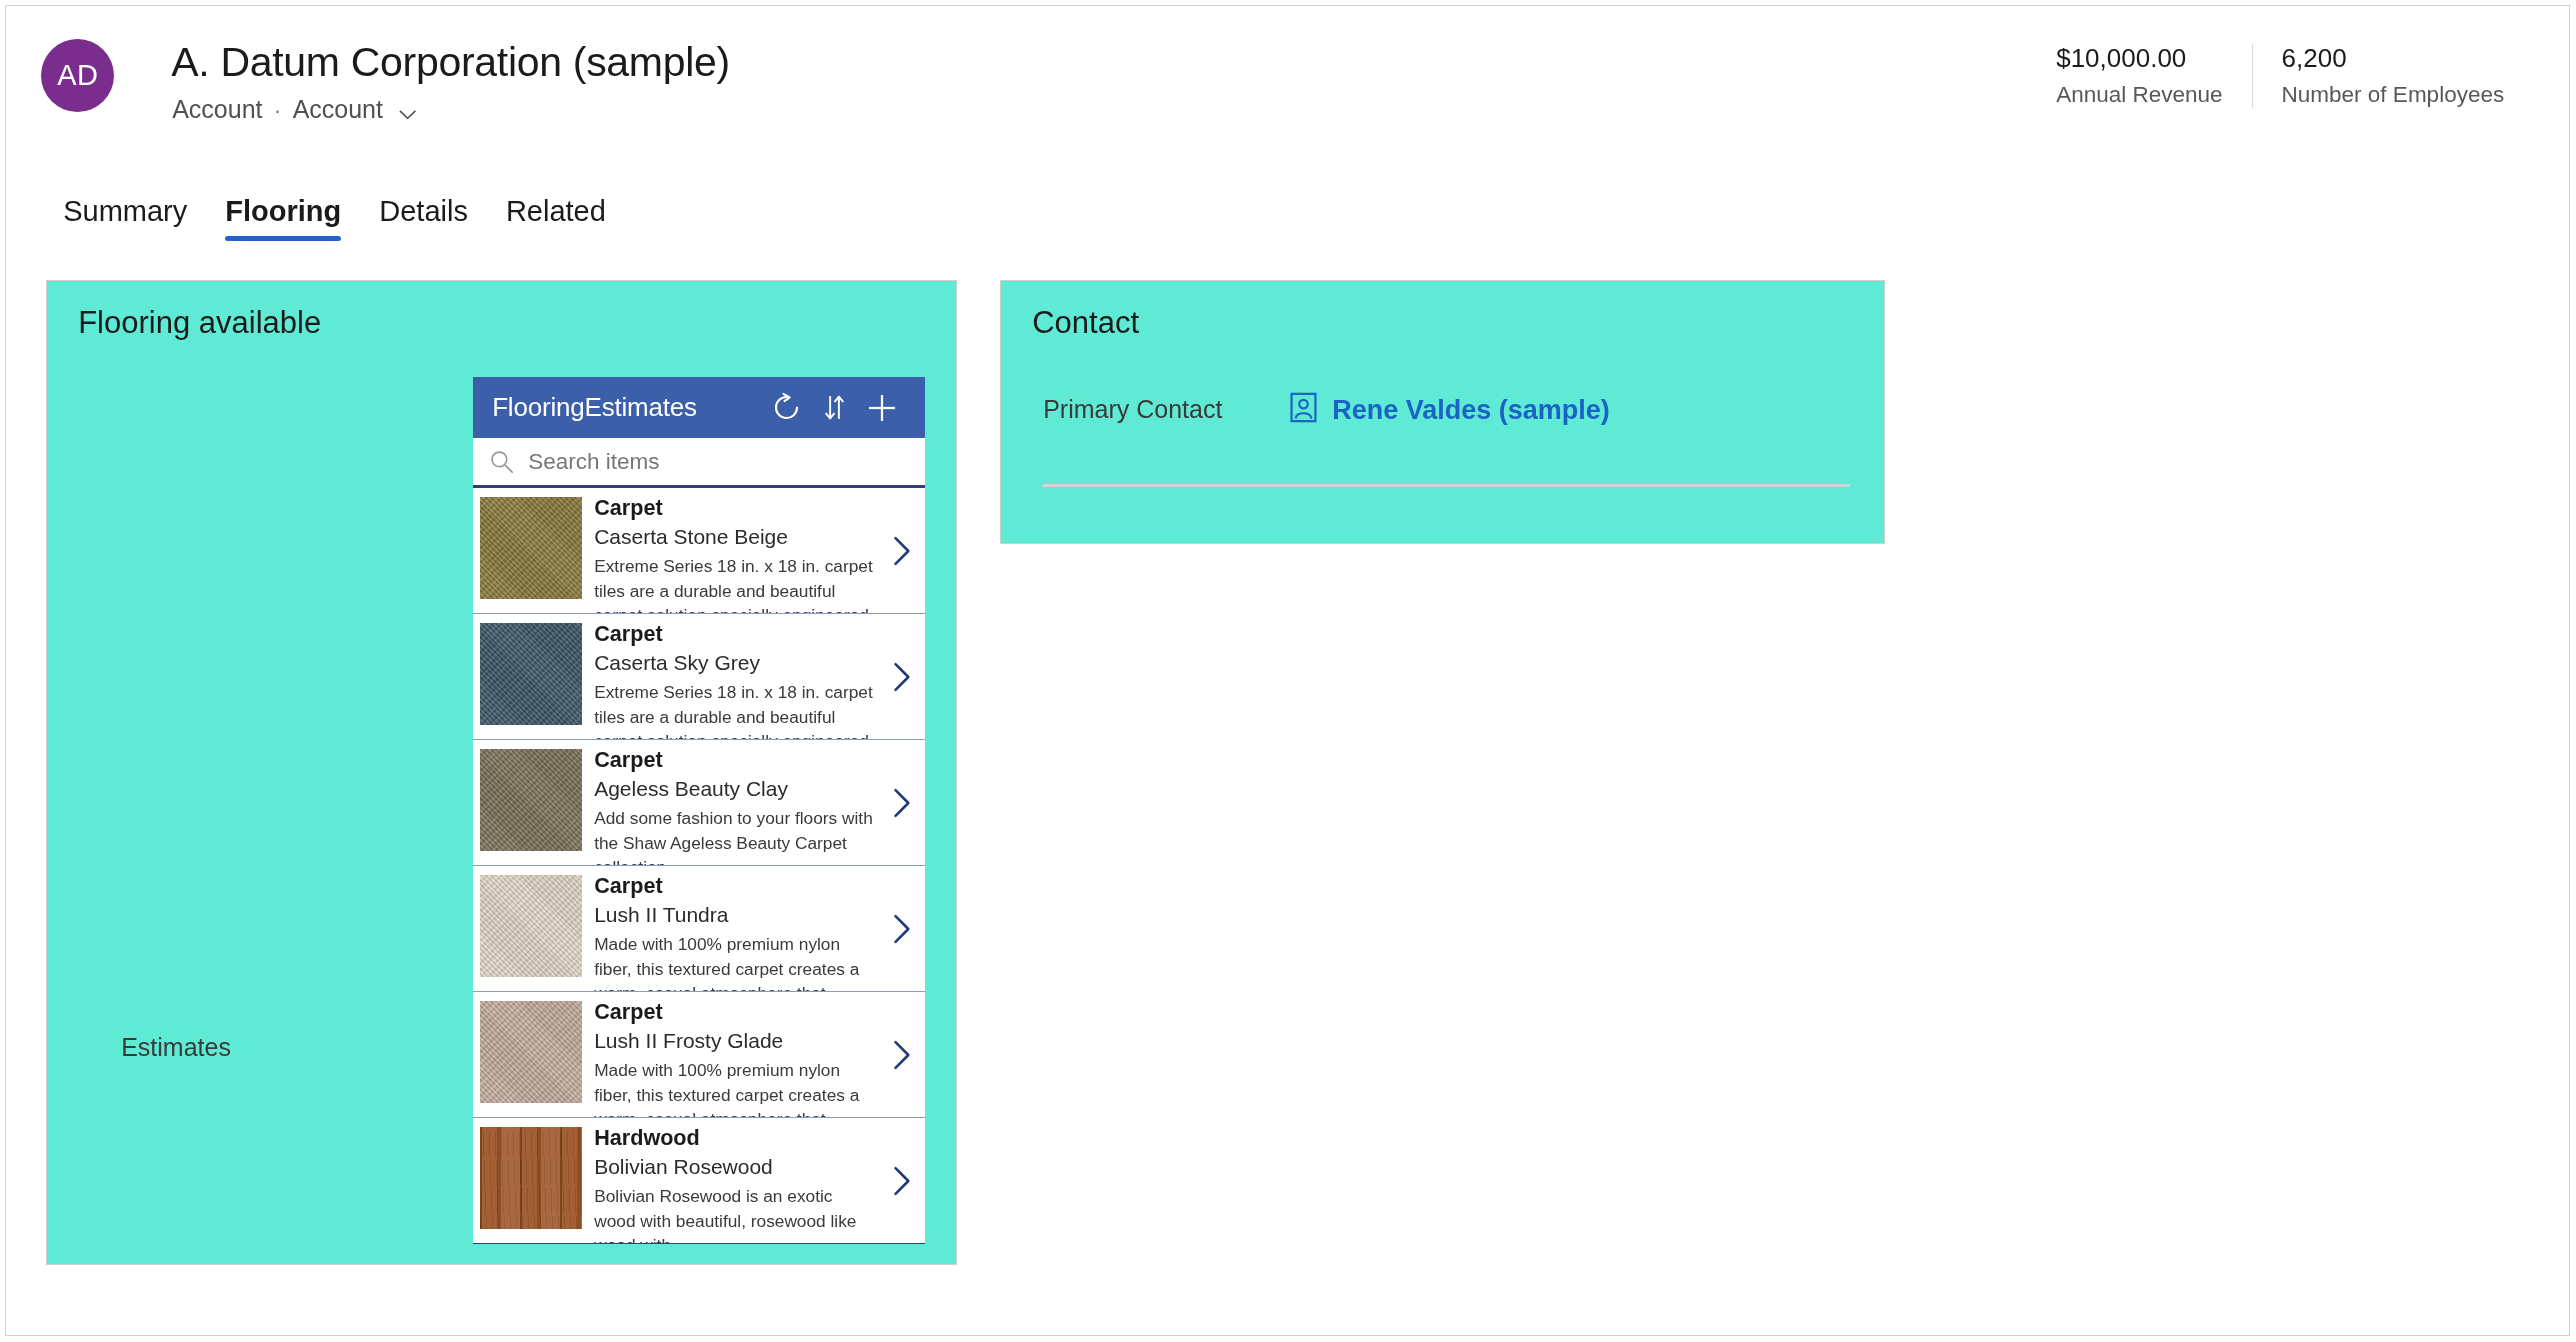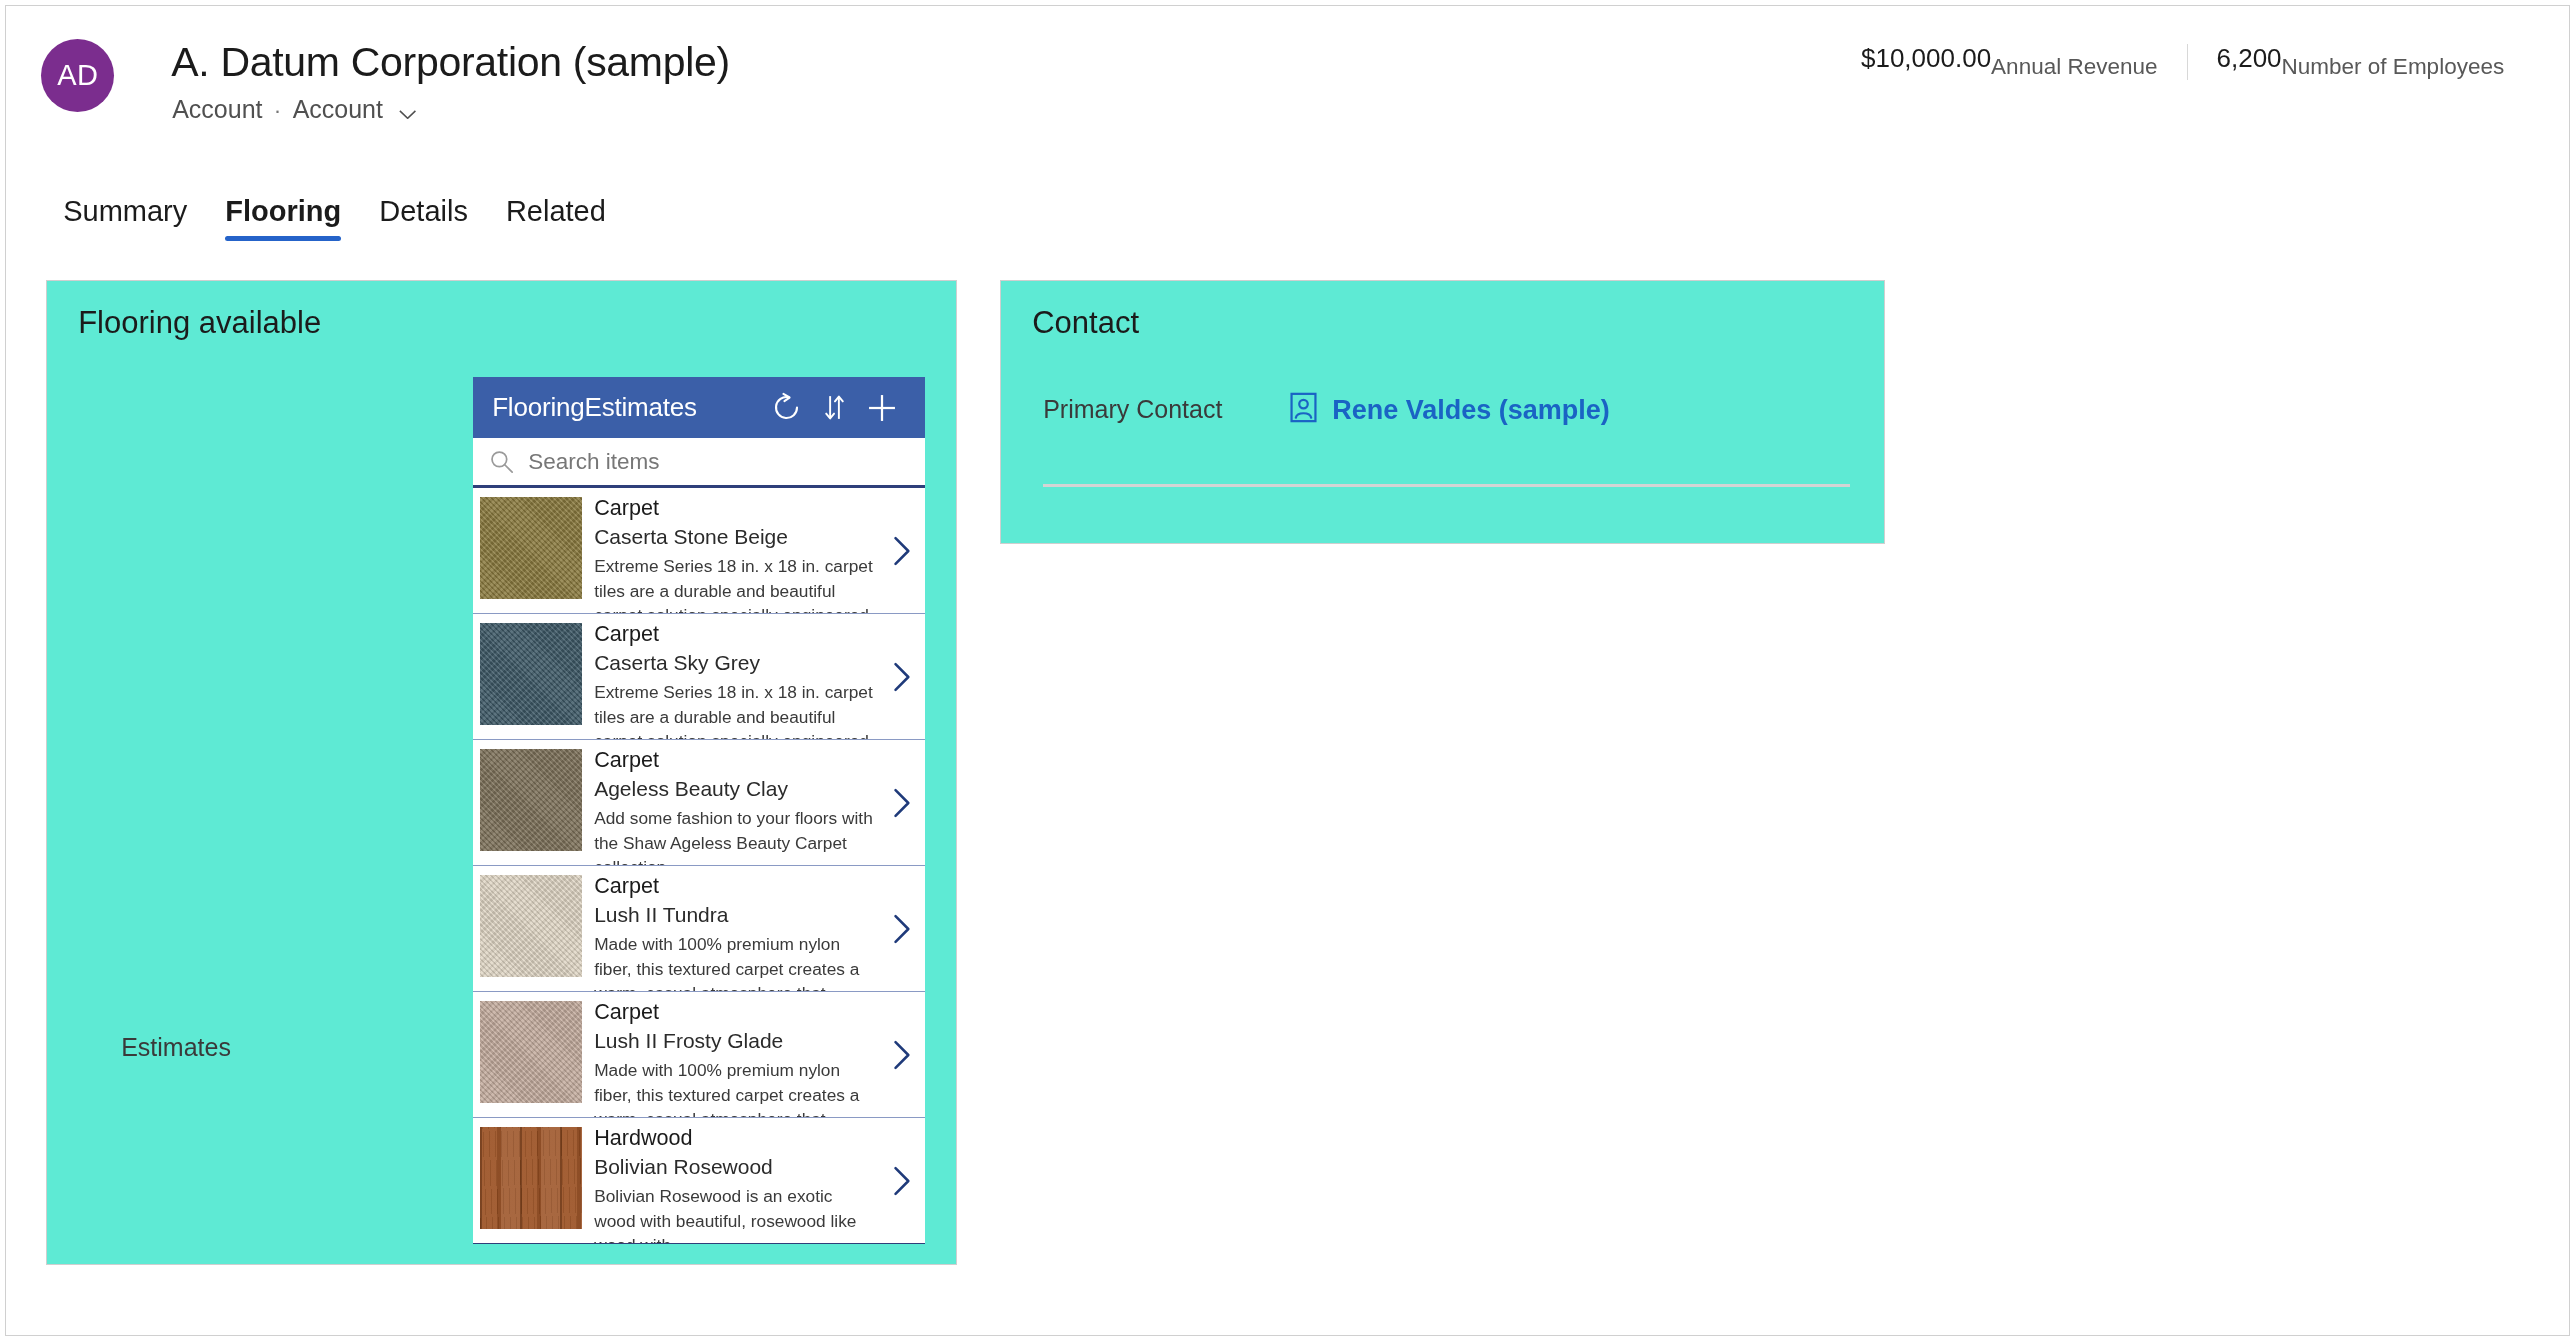--- a/index.html
+++ b/index.html
@@ -59,21 +59,21 @@
     width: 17.3px; height: 9.5px;
     position: relative; top: 0.9px;
   }
 
   .hdr-stats {
     position: absolute; right: 36px; top: 38px;
     display: flex; align-items: stretch;
   }
   .stat {
     padding: 0 29px;
-    display: flex; justify-content: flex-start;
+    display: flex; flex-direction: column; justify-content: flex-start;
   }
   .stat:first-child { border-right: 1.7px solid #d8d8d8; }
   .stat-val {
     font-size: 26px; color: #1b1b1b; white-space: nowrap;
     line-height: 1.1;
   }
   .stat-lbl {
     font-size: 22.5px; color: #585858; white-space: nowrap;
     margin-top: 9.5px;
   }
@@ -200,21 +200,21 @@
       repeating-linear-gradient(88deg, rgba(0,0,0,0.08) 0 0.9px, rgba(255,255,255,0.04) 0.9px 6px);
   }
   .wl-text {
     flex: 1;
     padding-top: 7px;
     min-width: 0;
     padding-right: 5.2px;
   }
   .wl-cat {
     font-size: 21.6px;
-    font-weight: normal;
+    font-weight: bold;
     color: #1b1b1b;
     line-height: 1.25;
     white-space: nowrap;
   }
   .wl-name {
     font-size: 21px;
     color: #2b2b2b;
     line-height: 1.3;
     margin-top: 1px;
     white-space: nowrap;

